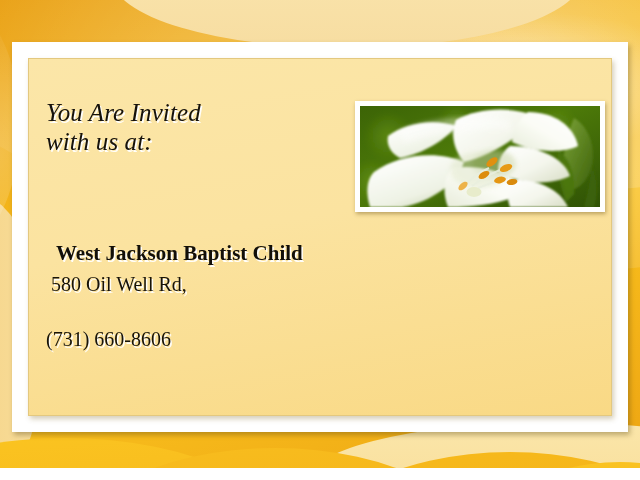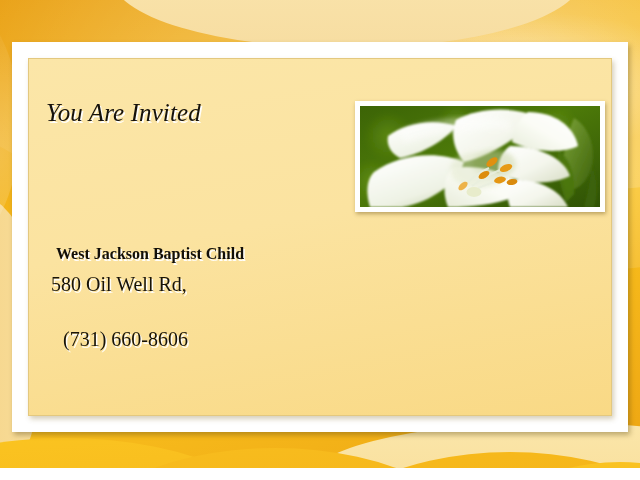--- a/index.html
+++ b/index.html
@@ -168,39 +168,39 @@
     letter-spacing: 0.1px;
   }
   .headline .ln { display: block; white-space: pre; }
 
   
   .org-name {
     position: absolute;
     left: 56px;
     top: 241px;
     font-weight: bold;
-    font-size: 16px;
+    font-size: 21px;
     line-height: 25px;
     color: #120f09;
     text-shadow: 1.5px 1.5px 0 rgba(255,255,255,0.95);
     white-space: pre;
   }
   .addr {
     position: absolute;
     left: 51px;
     top: 272px;
     font-size: 20px;
     line-height: 24px;
     color: #171309;
     text-shadow: 1.5px 1.5px 0 rgba(255,255,255,0.92);
   }
   .addr .ln { display: block; white-space: pre; text-align: right; }
   .phone {
     position: absolute;
-    left: 63px;
+    left: 46px;
     top: 327px;
     font-size: 20px;
     line-height: 24px;
     color: #171309;
     text-shadow: 1.5px 1.5px 0 rgba(255,255,255,0.92);
     white-space: pre;
   }
 
   
   .photo-frame {
@@ -240,20 +240,21 @@
   <div class="wave hill hill-2"></div>
   <div class="wave hill hill-3"></div>
   <div class="wave hill hill-4"></div>
 
   <div class="card-frame"></div>
 
   <div class="panel"></div>
 
   <div class="headline">
     <span class="ln">You Are Invited</span>
+    <span class="ln">with us at:</span>
   </div>
 
   <div class="org-name">West Jackson Baptist Child</div>
 
   <div class="addr">
     <span class="ln">580 Oil Well Rd,</span>
   </div>
 
   <div class="phone">(731) 660-8606</div>
 

